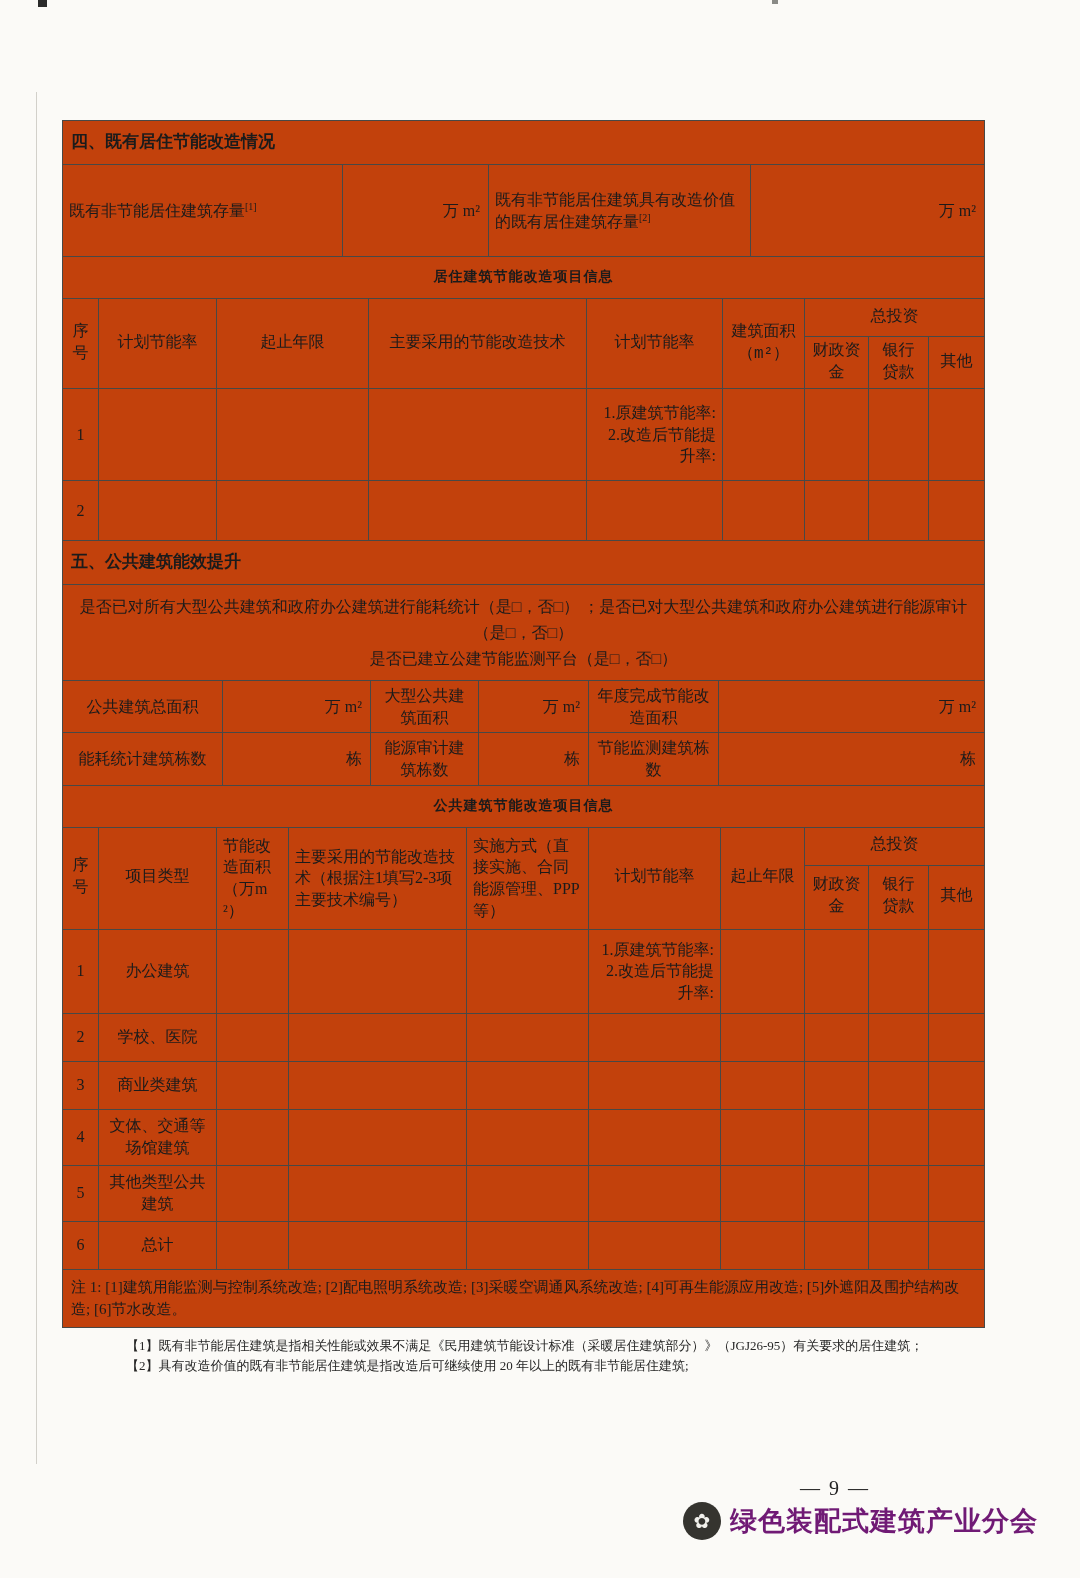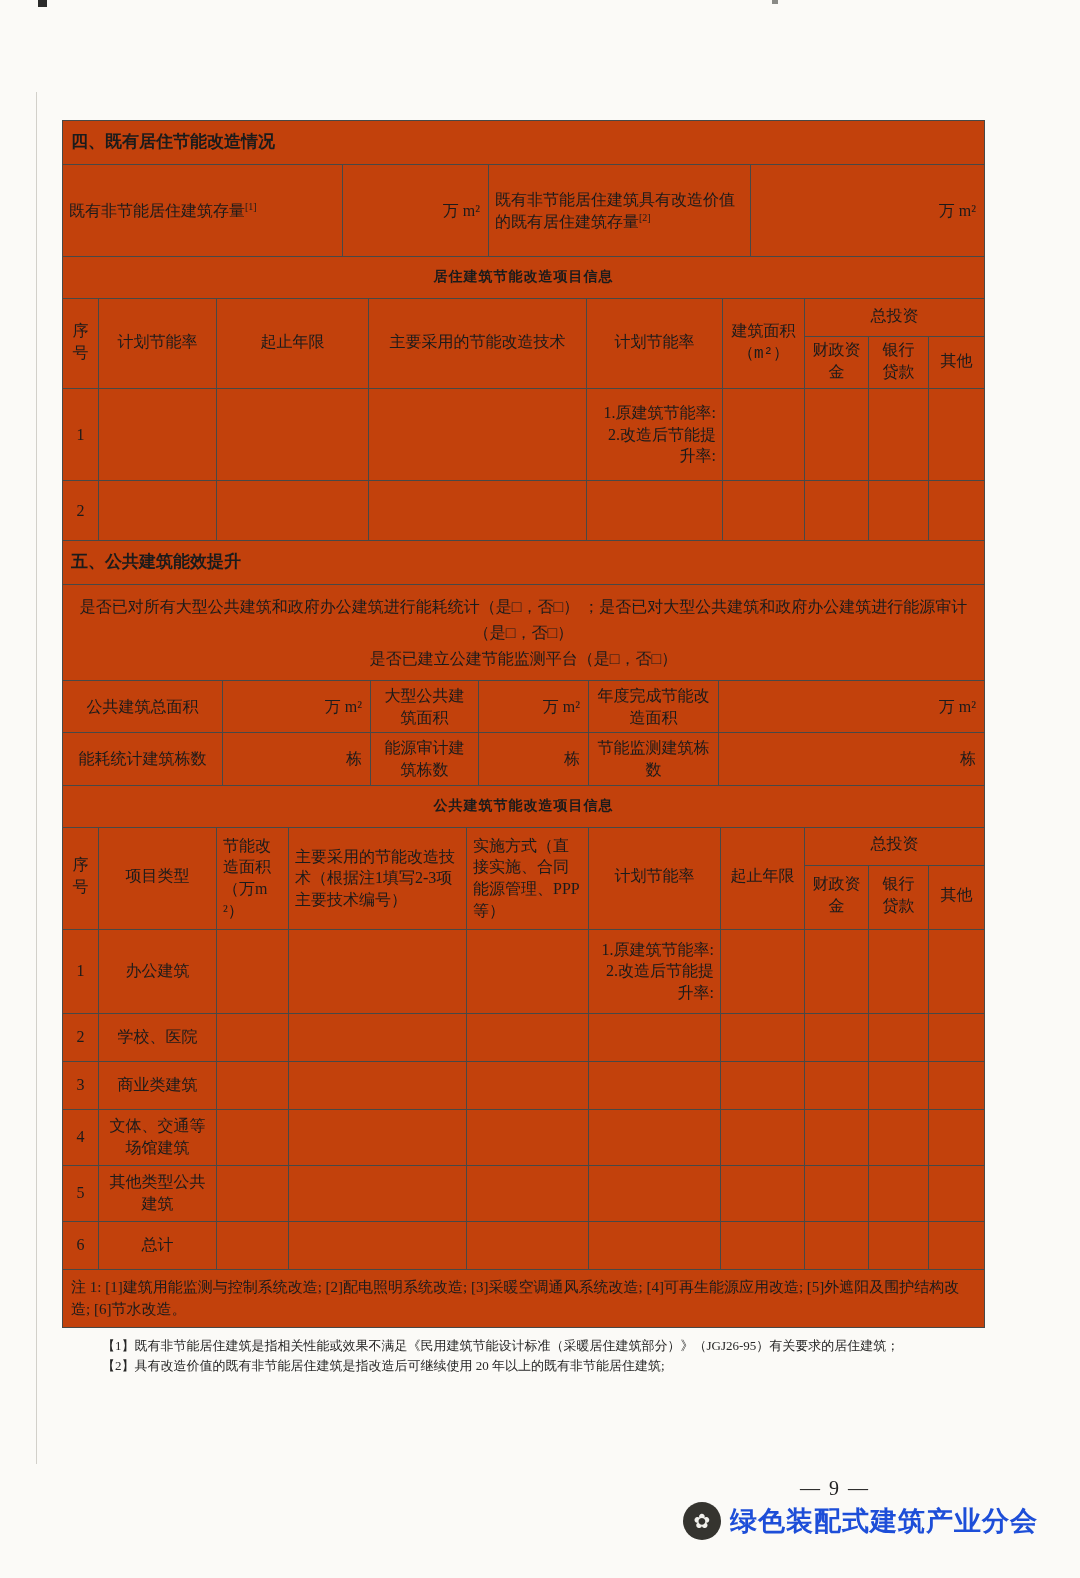--- a/index.html
+++ b/index.html
@@ -41,21 +41,21 @@
   sup { font-size:10px; line-height:0; }
   .q-cell { line-height:1.62; padding:8px 10px; }
   .note-cell { text-align:left; font-size:15px; line-height:1.5; padding:6px 8px; }
 
   .h92 { height:92px; } .h52 { height:52px; } .h54 { height:54px; } .h48 { height:48px; } .h50 { height:50px; }
   .h60 { height:60px; }
   .h96 { height:96px;text-align:center; } .h38 { height:38px; } .h64 { height:64px; }
   .h84 { height:84px; } .h56 { height:56px; }
 
   .footnote {
-    margin:8px 0 0 40px;
+    margin:8px 0 0 64px;
     width:806px;
     font-size:13px;
     line-height:1.55;
     color:#262626;
   }
   .page-number {
     position:absolute; left:800px; top:1477px;
     font-size:20px; letter-spacing:2px; color:#222;
   }
   .brand-footer {
@@ -63,21 +63,21 @@
     display:flex; align-items:center; gap:9px;
   }
   .brand-logo {
     width:38px; height:38px; border-radius:50%;
     background:#35342f;
     color:#f2f1ec;
     display:flex; align-items:center; justify-content:center;
     font-size:20px; line-height:1;
   }
   .brand-text {
-    font-size:27px; font-weight:bold; color:#1d4ed8;
+    font-size:27px; font-weight:bold; color:#701a75;
     font-family:"Liberation Sans","DejaVu Sans",sans-serif;
     letter-spacing:1px;
   }
 </style>
 </head>
 <body>
 
 <div class="scan-edge"></div>
 <div class="artifact-a"></div>
 <div class="artifact-b"></div>

